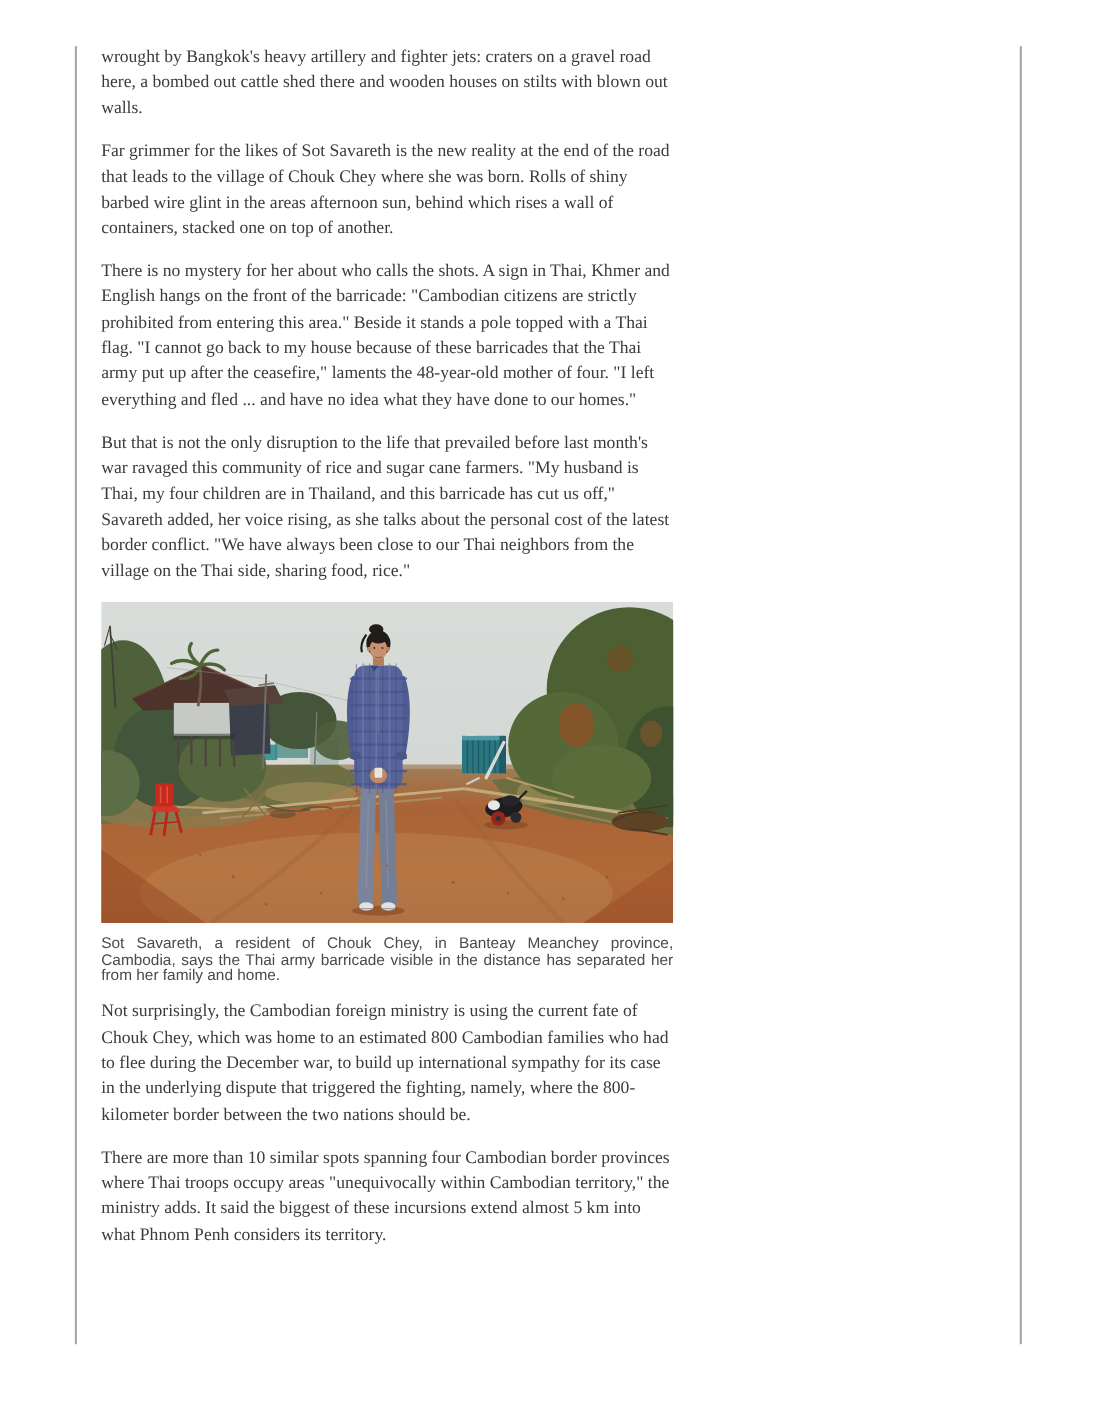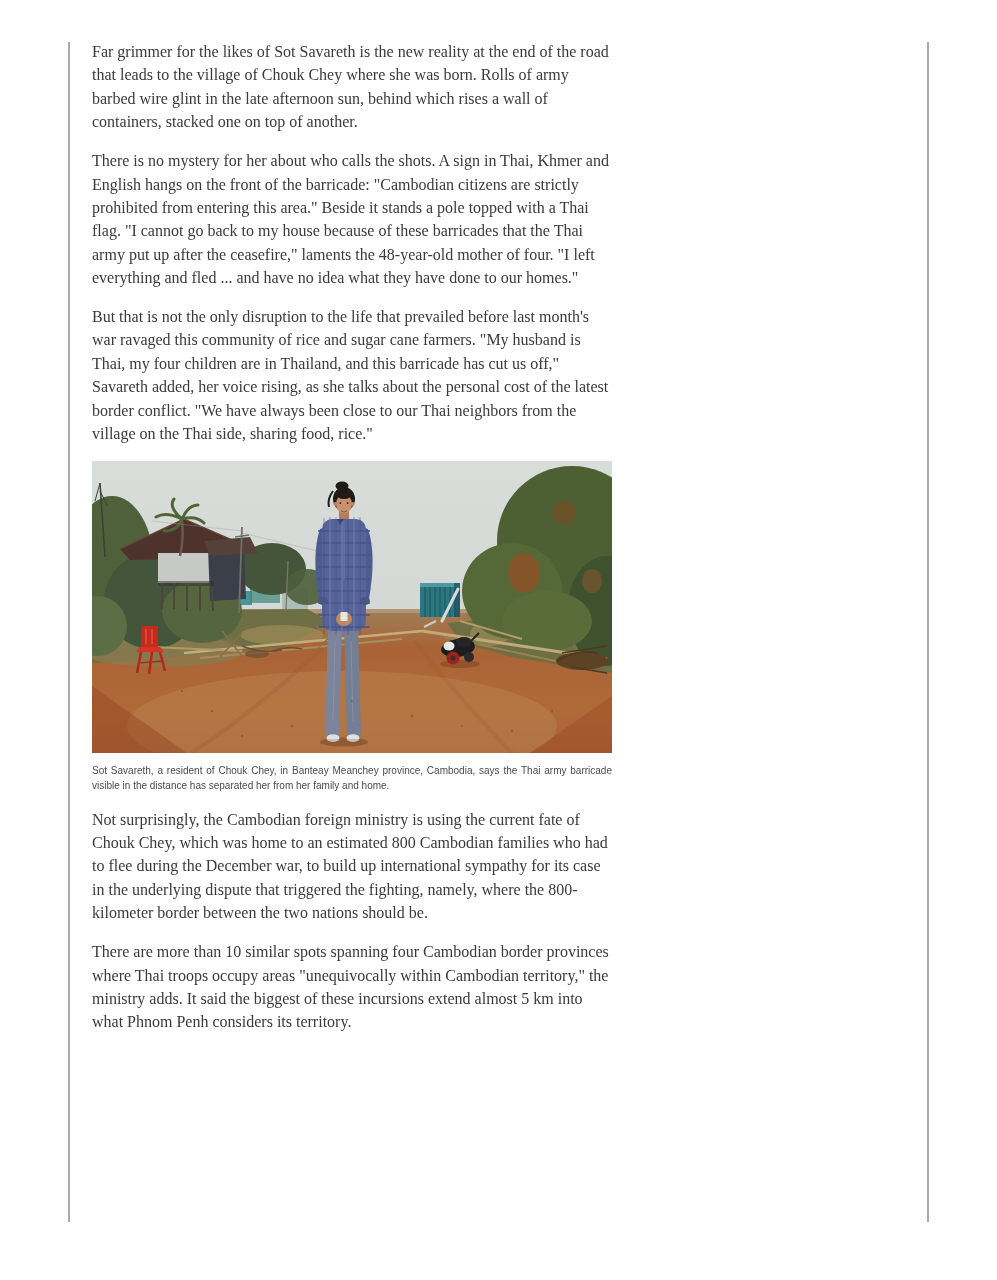--- a/index.html
+++ b/index.html
@@ -33,34 +33,35 @@
   .content p { margin: 0 0 15.5px 0; }
   figure { margin: 0 0 14px 0; }
   .photo {
     width: 520px;
     height: 292px;
     line-height: 0;
   }
   figcaption {
     margin-top: 11px;
     font-family: "Liberation Sans", sans-serif;
-    font-size: 10px;
+    font-size: 14px;
     line-height: 14.8px;
     color: #4a4a4a;
     text-align: justify;
   }
 </style>
 </head>
 <body>
 
 <div class="rule rule-left"></div>
 <div class="rule rule-right"></div>
 
 <article class="content">
-  <p>Far grimmer for the likes of Sot Savareth is the new reality at the end of the road that leads to the village of Chouk Chey where she was born. Rolls of army barbed wire glint in the late afternoon sun, behind which rises a wall of containers, stacked one on top of another.</p>
+  <p>wrought by Bangkok's heavy artillery and fighter jets: craters on a gravel road here, a bombed out cattle shed there and wooden houses on stilts with blown out walls.</p>
+  <p>Far grimmer for the likes of Sot Savareth is the new reality at the end of the road that leads to the village of Chouk Chey where she was born. Rolls of shiny barbed wire glint in the areas afternoon sun, behind which rises a wall of containers, stacked one on top of another.</p>
   <p>There is no mystery for her about who calls the shots. A sign in Thai, Khmer and English hangs on the front of the barricade: "Cambodian citizens are strictly prohibited from entering this area." Beside it stands a pole topped with a Thai flag. "I cannot go back to my house because of these barricades that the Thai army put up after the ceasefire," laments the 48-year-old mother of four. "I left everything and fled ... and have no idea what they have done to our homes."</p>
   <p>But that is not the only disruption to the life that prevailed before last month's war ravaged this community of rice and sugar cane farmers. "My husband is Thai, my four children are in Thailand, and this barricade has cut us off," Savareth added, her voice rising, as she talks about the personal cost of the latest border conflict. "We have always been close to our Thai neighbors from the village on the Thai side, sharing food, rice."</p>
 
   <figure>
     <div class="photo">
       <svg width="520" height="292" viewBox="0 0 520 292" xmlns="http://www.w3.org/2000/svg">
         <defs>
           <linearGradient id="sky" x1="0" y1="0" x2="0" y2="1">
             <stop offset="0" stop-color="#d9ddda"></stop>
             <stop offset="1" stop-color="#ced3d1"></stop>

